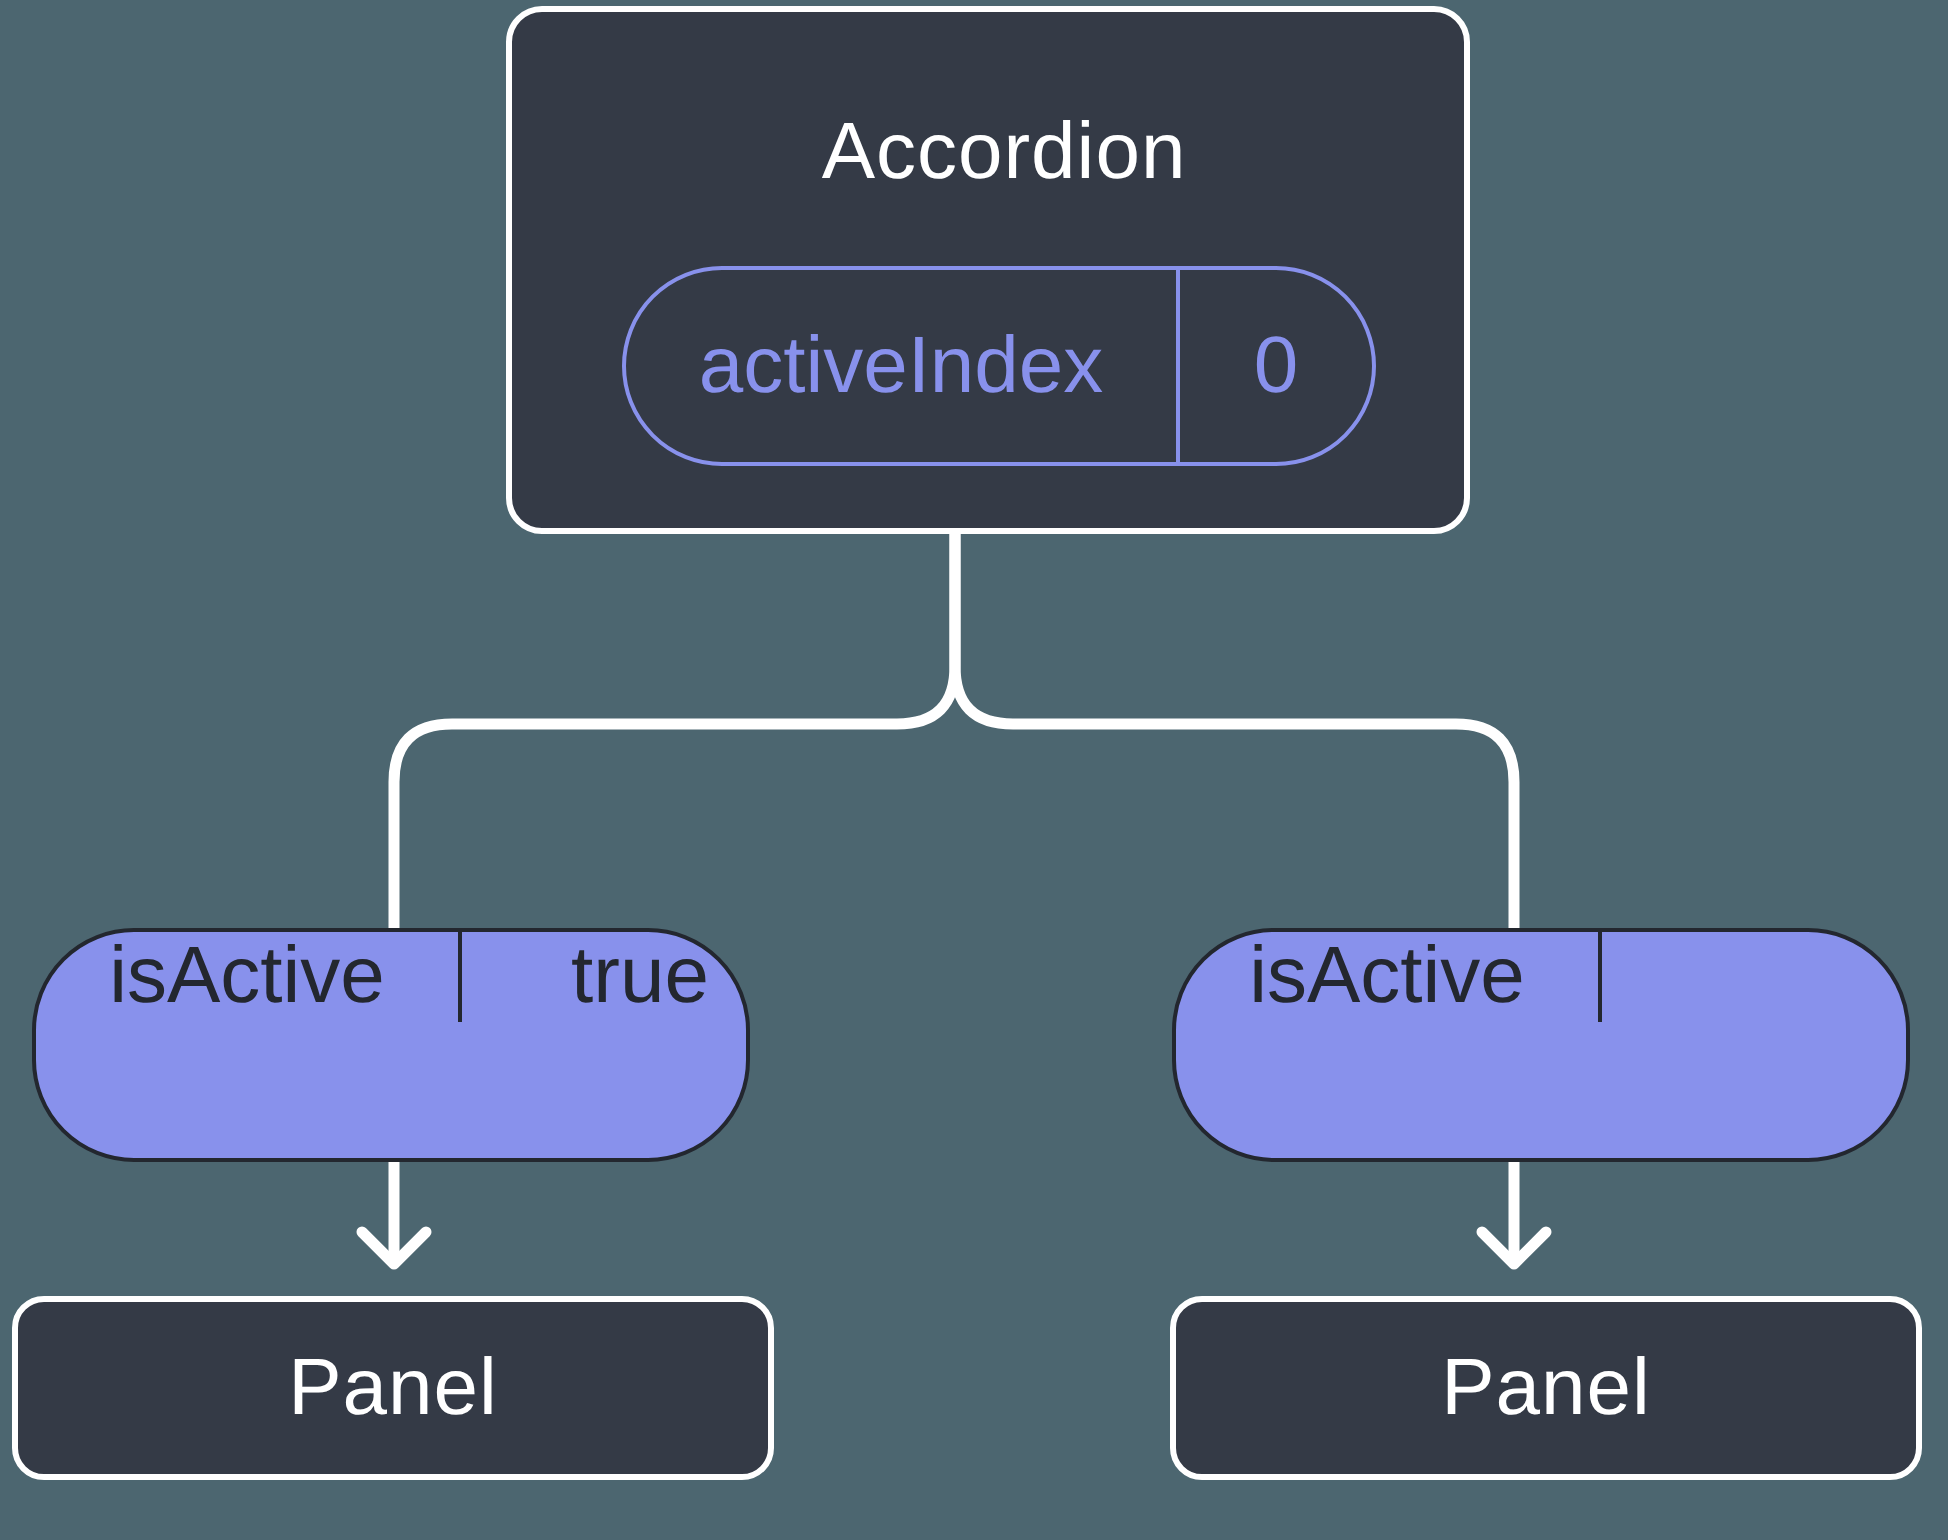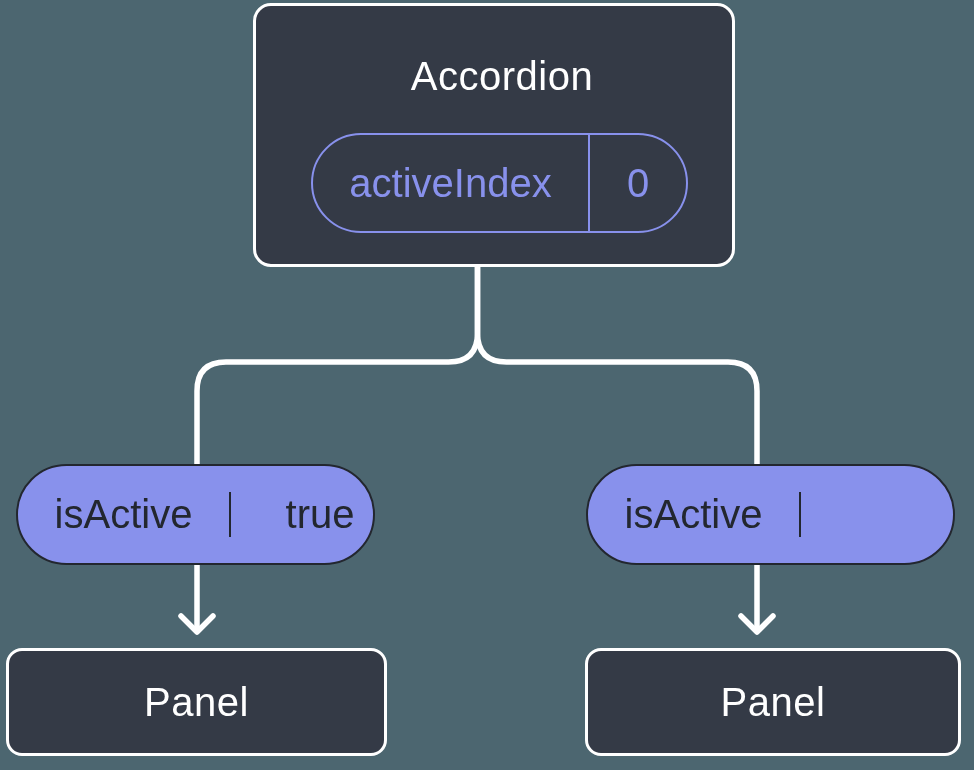--- a/index.html
+++ b/index.html
@@ -68,43 +68,43 @@
     width: 277px;
     border-right: 2.5px solid var(--purple);
     display: flex; align-items: center; justify-content: center;
   }
   .state-pill .cell-value {
     flex: 1;
     display: flex; align-items: center; justify-content: center;
   }
   .prop-pill {
     position: absolute;
-    height: 101px;
+    height: 117px;
     background: var(--purple);
     border: 2.5px solid var(--dark);
     border-radius: 51px;
     display: flex;
-    align-items: center;
+    align-items: flex-start;
     color: var(--dark);
     font-size: 40px;
   }
   .prop-pill .cell-label {
     width: 213px;
     border-right: 2.5px solid var(--dark);
     display: flex; align-items: center; justify-content: center;
   }
   .prop-pill .cell-value {
     flex: 1;
     display: flex; align-items: center; justify-content: center; margin-left: 36px;
   }
   .prop-pill-left  { left: 16px;  top: 464px; width: 359px; }
   .prop-pill-right { left: 586px; top: 464px; width: 369px; }
   .node-child {
     left: 6px; top: 648px;
-    width: 381px; height: 108px;
+    width: 381px; height: 92px;
     border-radius: 16px;
     display: flex; align-items: center; justify-content: center;
     color: #fff;
     font-size: 40px;
     font-weight: 500;
     letter-spacing: 0.5px;
   }
   .node-child-right { left: 585px; width: 376px; }
 </style>
 </head>

